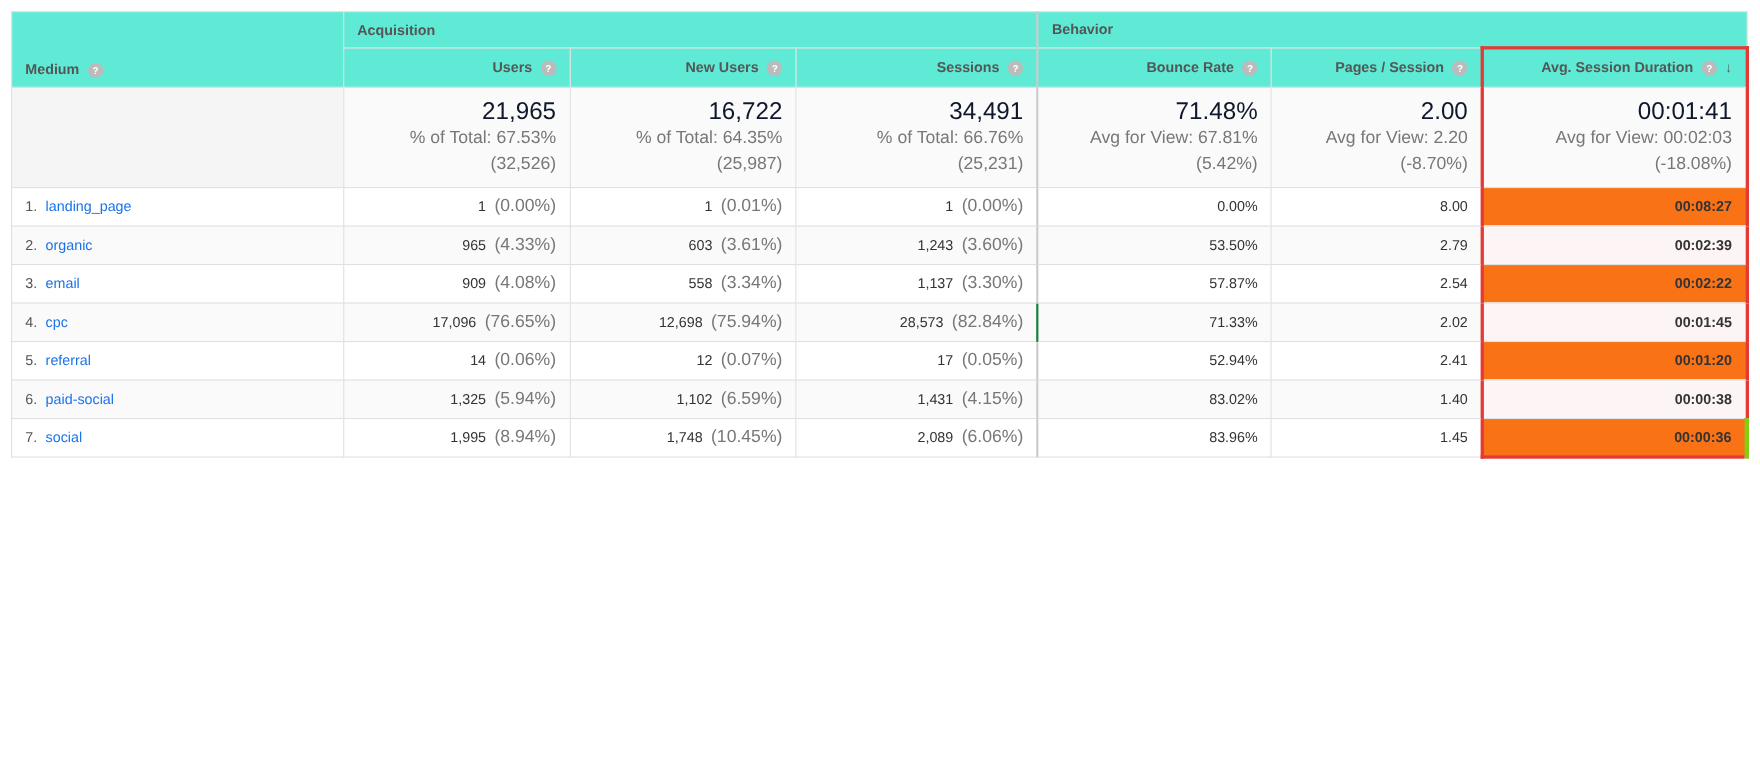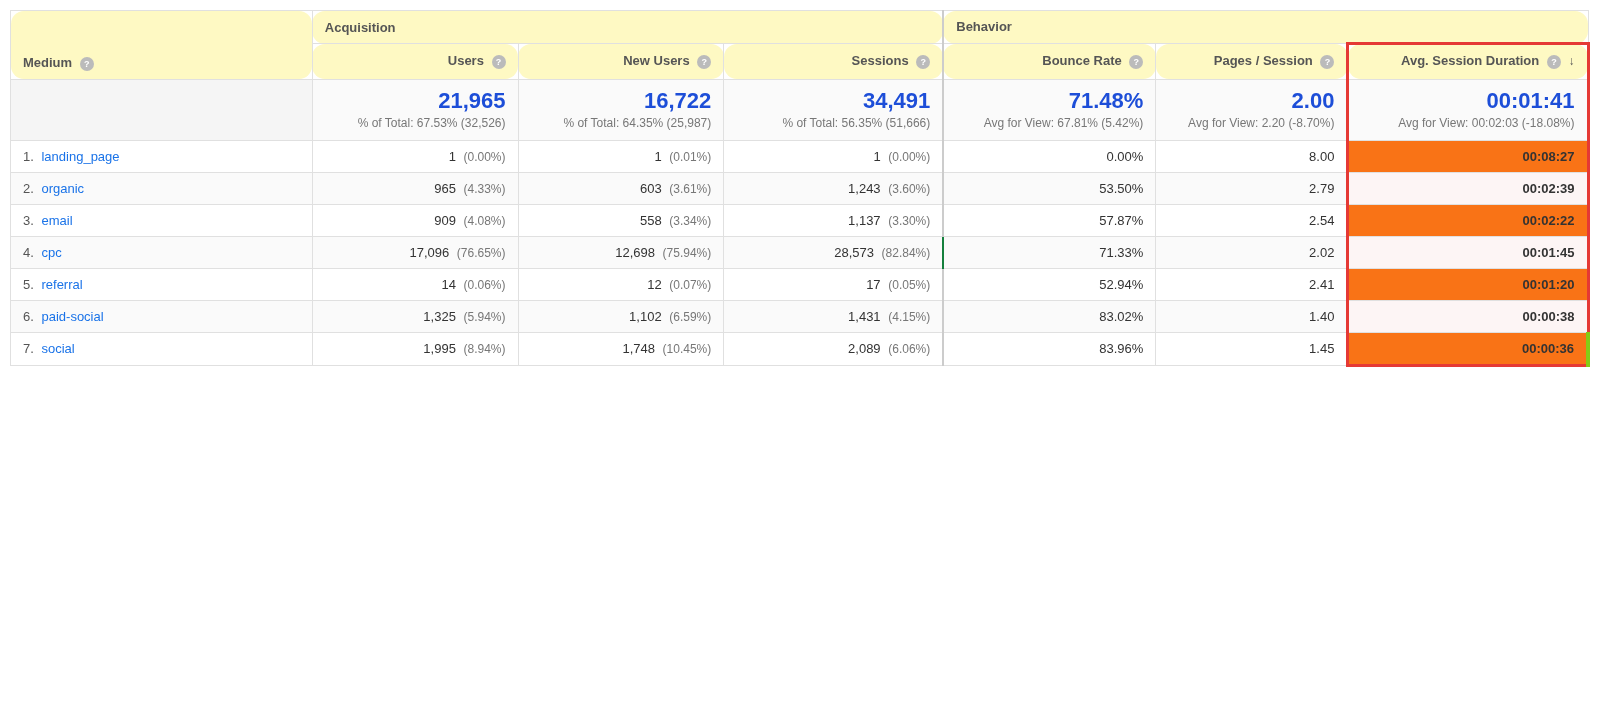--- a/index.html
+++ b/index.html
@@ -18,25 +18,24 @@
       width: 100%;
       min-width: 900px;
     }
     th, td {
       border: 1px solid #e0e0e0;
       padding: 8px 12px;
       vertical-align: middle;
     }
     
     .header-group th {
-      background: #fef9c3;
+      background: #5eead4;
       font-weight: 600;
       font-size: 13px;
       color: #555;
-      border-radius: 13px;
     }
     .header-section {
       background: #f5f5f5;
       font-weight: 600;
       font-size: 13px;
       color: #555;
       text-align: left;
       border-bottom: none;
     }
     .col-header {
@@ -65,26 +64,26 @@
       padding-left: 32px;
     }
     
     .totals-row td {
       background: #fafafa;
       text-align: right;
       vertical-align: middle;
     }
     .totals-row .main-value {
       font-size: 22px;
-      font-weight: 700;
-      color: #1d4ed8;
+      font-weight: 400;
+      color: #0f172a;
       display: block;
     }
     .totals-row .sub-value {
-      font-size: 12px;
+      font-size: 16px;
       color: #777;
       display: block;
       line-height: 1.5;
     }
     
     .data-row td {
       text-align: right;
       vertical-align: middle;
       font-size: 13px;
     }
@@ -96,21 +95,21 @@
       margin-right: 4px;
     }
     .data-row a {
       color: #1a73e8;
       text-decoration: none;
       margin-top: 22px;
     }
     .data-row .pct {
       color: #777;
       margin-left: 4px;
-      font-size: 12px;
+      font-size: 16px;
     }
     
     .qmark {
       display: inline-block;
       width: 14px;
       height: 14px;
       border-radius: 50%;
       background: #bbb;
       color: #fff;
       font-size: 9px;
@@ -199,21 +198,21 @@
         <td>
           <span class="main-value">21,965</span>
           <span class="sub-value">% of Total: 67.53% (32,526)</span>
         </td>
         <td>
           <span class="main-value">16,722</span>
           <span class="sub-value">% of Total: 64.35% (25,987)</span>
         </td>
         <td>
           <span class="main-value">34,491</span>
-          <span class="sub-value">% of Total: 56.35% (51,666)</span>
+          <span class="sub-value">% of Total: 66.76% (25,231)</span>
         </td>
         <td style="border-left: 2px solid #ccc;">
           <span class="main-value">71.48%</span>
           <span class="sub-value">Avg for View: 67.81% (5.42%)</span>
         </td>
         <td>
           <span class="main-value">2.00</span>
           <span class="sub-value">Avg for View: 2.20 (-8.70%)</span>
         </td>
         <td class="highlighted">

